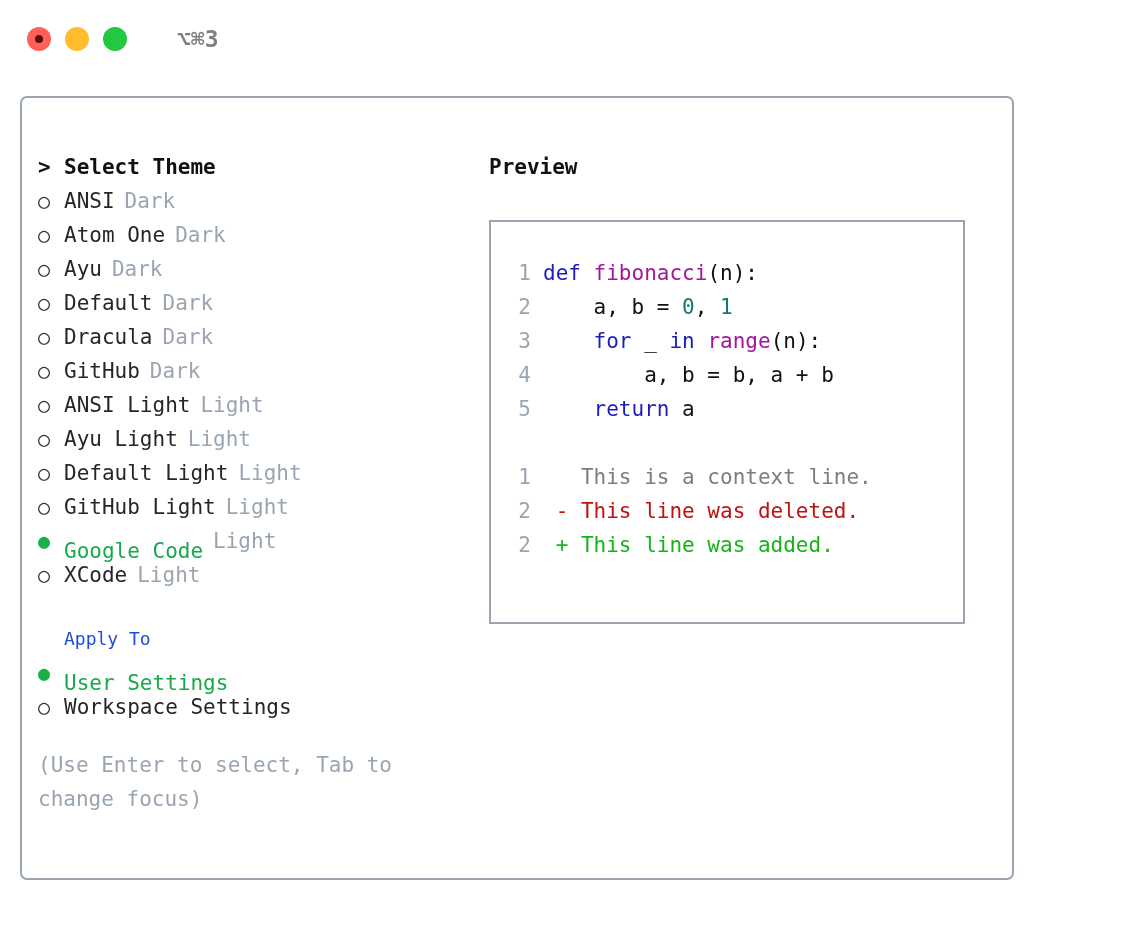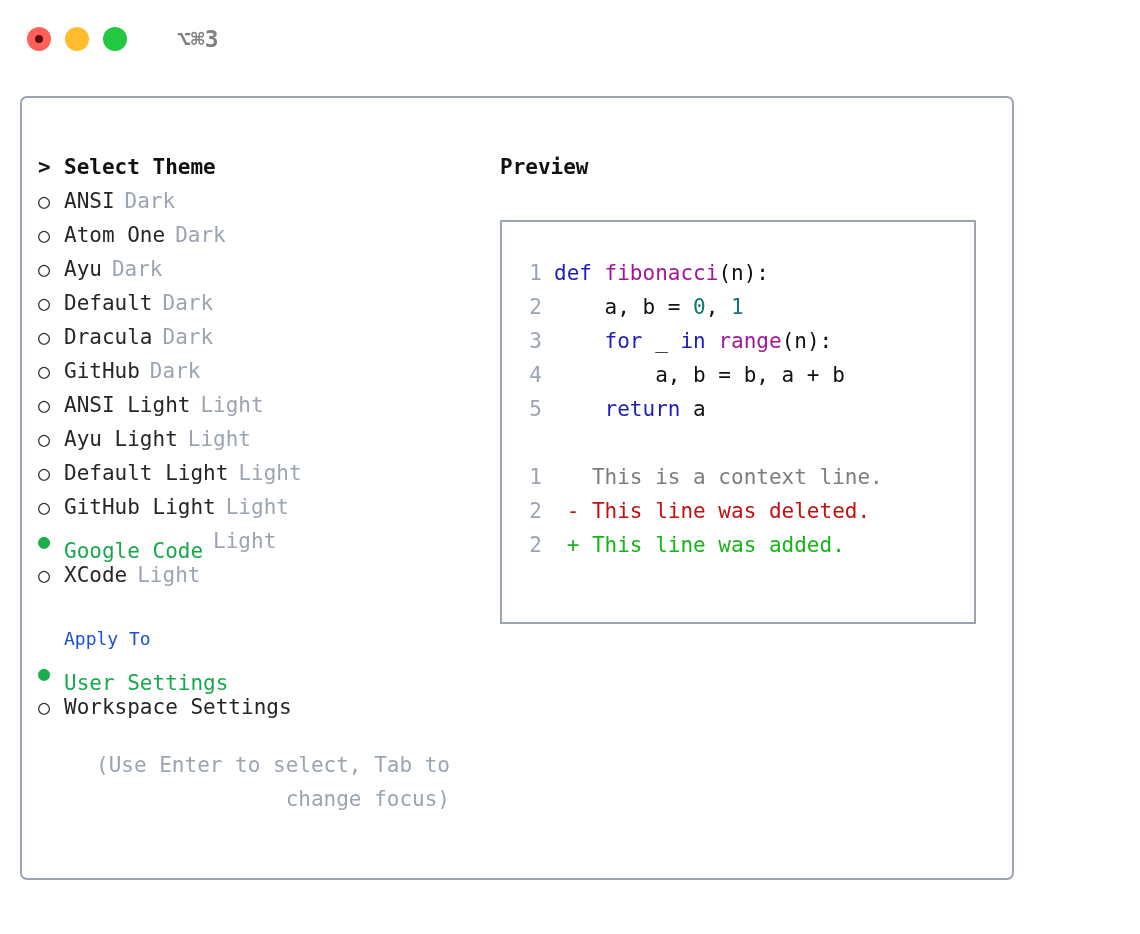--- a/index.html
+++ b/index.html
@@ -134,27 +134,26 @@
     white-space: pre;
   }
 
   .hint {
     margin-top: 24px;
     font-size: 21px;
     color: #9aa5b1;
     line-height: 34px;
     width: 412px;
     white-space: pre-wrap;
-    text-align: right;
   }
 
   
   .right-pane {
     position: absolute;
-    left: 478px;
+    left: 467px;
     top: 52px;
     width: 490px;
   }
   .preview-title {
     font-size: 21px;
     color: #111111;
     font-weight: bold;
     line-height: 34px;
     height: 34px;
   }

